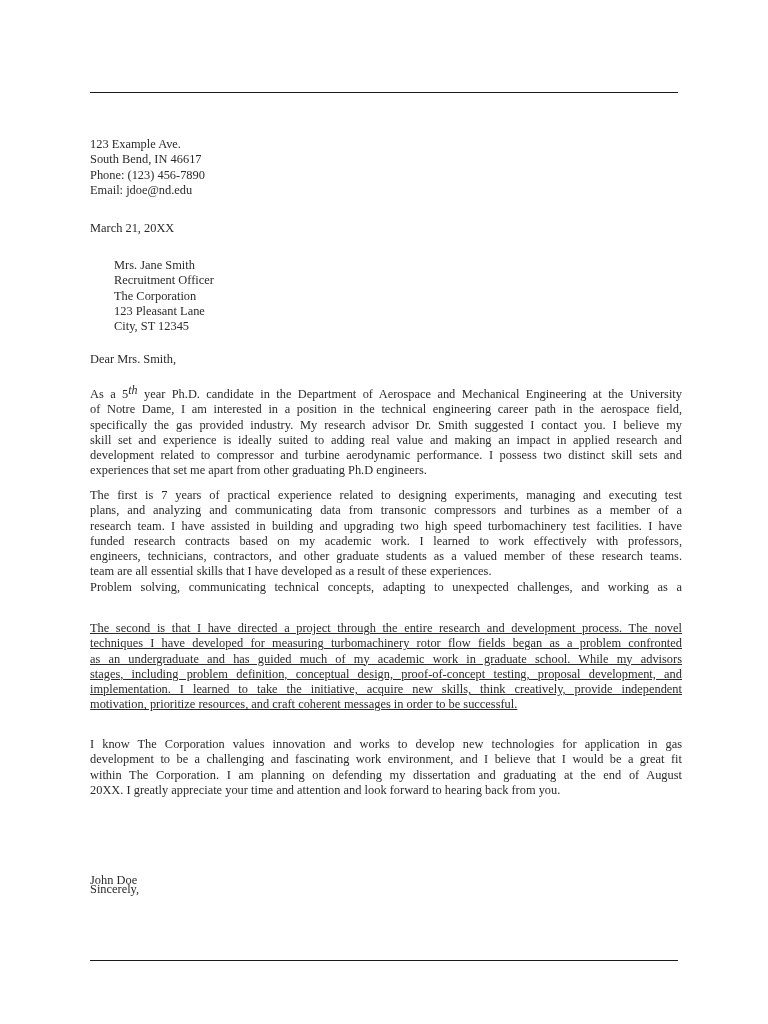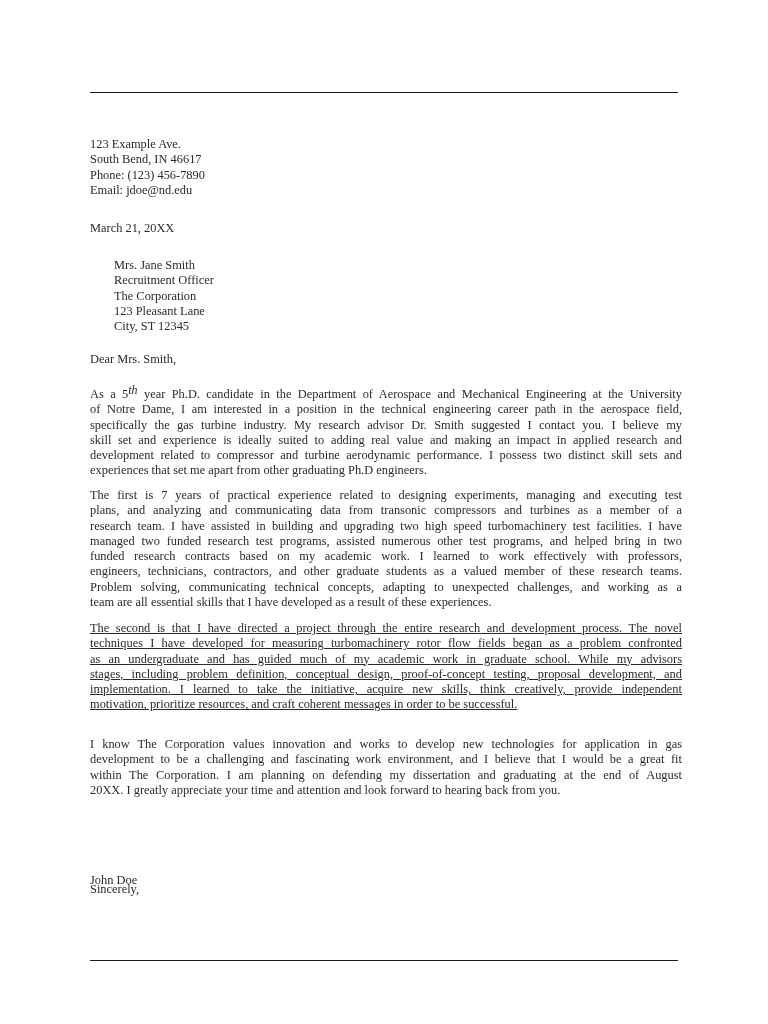--- a/index.html
+++ b/index.html
@@ -91,35 +91,34 @@
   <span class="line">The Corporation</span>
   <span class="line">123 Pleasant Lane</span>
   <span class="line">City, ST 12345</span>
 </div>
 
 <div class="block" id="salutation">Dear Mrs.  Smith,</div>
 
 <div class="para" id="p1">
   <span class="ln"><span>As a 5</span><sup class="ord">th</sup><span> year Ph.D. candidate in the Department of Aerospace and Mechanical Engineering at the University</span></span>
   <span class="ln">of Notre Dame, I am interested in a position in the technical engineering career path in the aerospace field,</span>
-  <span class="ln">specifically the gas turbine industry.  My research advisor Dr.  Smith suggested I contact you.  I believe my</span>
+  <span class="ln">specifically the gas provided industry.  My research advisor Dr.  Smith suggested I contact you.  I believe my</span>
   <span class="ln">skill set and experience is ideally suited to adding real value and making an impact in applied research and</span>
   <span class="ln">development related to compressor and turbine aerodynamic performance. I possess two distinct skill sets and</span>
   <span class="ln last">experiences that set me apart from other graduating Ph.D engineers.</span>
 </div>
 
 <div class="para" id="p2">
   <span class="ln">The first is 7 years of practical experience related to designing experiments, managing and executing test</span>
   <span class="ln">plans, and analyzing and communicating data from transonic compressors and turbines as a member of a</span>
   <span class="ln">research team. I have assisted in building and upgrading two high speed turbomachinery test facilities. I have</span>
-  <span class="ln">managed two funded research test programs, assisted numerous other test programs, and helped bring in two</span>
   <span class="ln">funded research contracts based on my academic work. I learned to work effectively with professors,</span>
   <span class="ln">engineers, technicians, contractors, and other graduate students as a valued member of these research teams.</span>
+  <span class="ln last">team are all essential skills that I have developed as a result of these experiences.</span>
   <span class="ln">Problem solving, communicating technical concepts, adapting to unexpected challenges, and working as a</span>
-  <span class="ln last">team are all essential skills that I have developed as a result of these experiences.</span>
 </div>
 
 <div class="para" id="p3">
   <span class="ln">The second is that I have directed a project through the entire research and development process. The novel</span>
   <span class="ln">techniques I have developed for measuring turbomachinery rotor flow fields began as a problem confronted</span>
   <span class="ln">as an undergraduate and has guided much of my academic work in graduate school. While my advisors</span>
   <span class="ln">stages, including problem definition, conceptual design, proof-of-concept testing, proposal development, and</span>
   <span class="ln">implementation.  I learned to take the initiative, acquire new skills, think creatively, provide independent</span>
   <span class="ln last">motivation, prioritize resources, and craft coherent messages in order to be successful.</span>
 </div>

